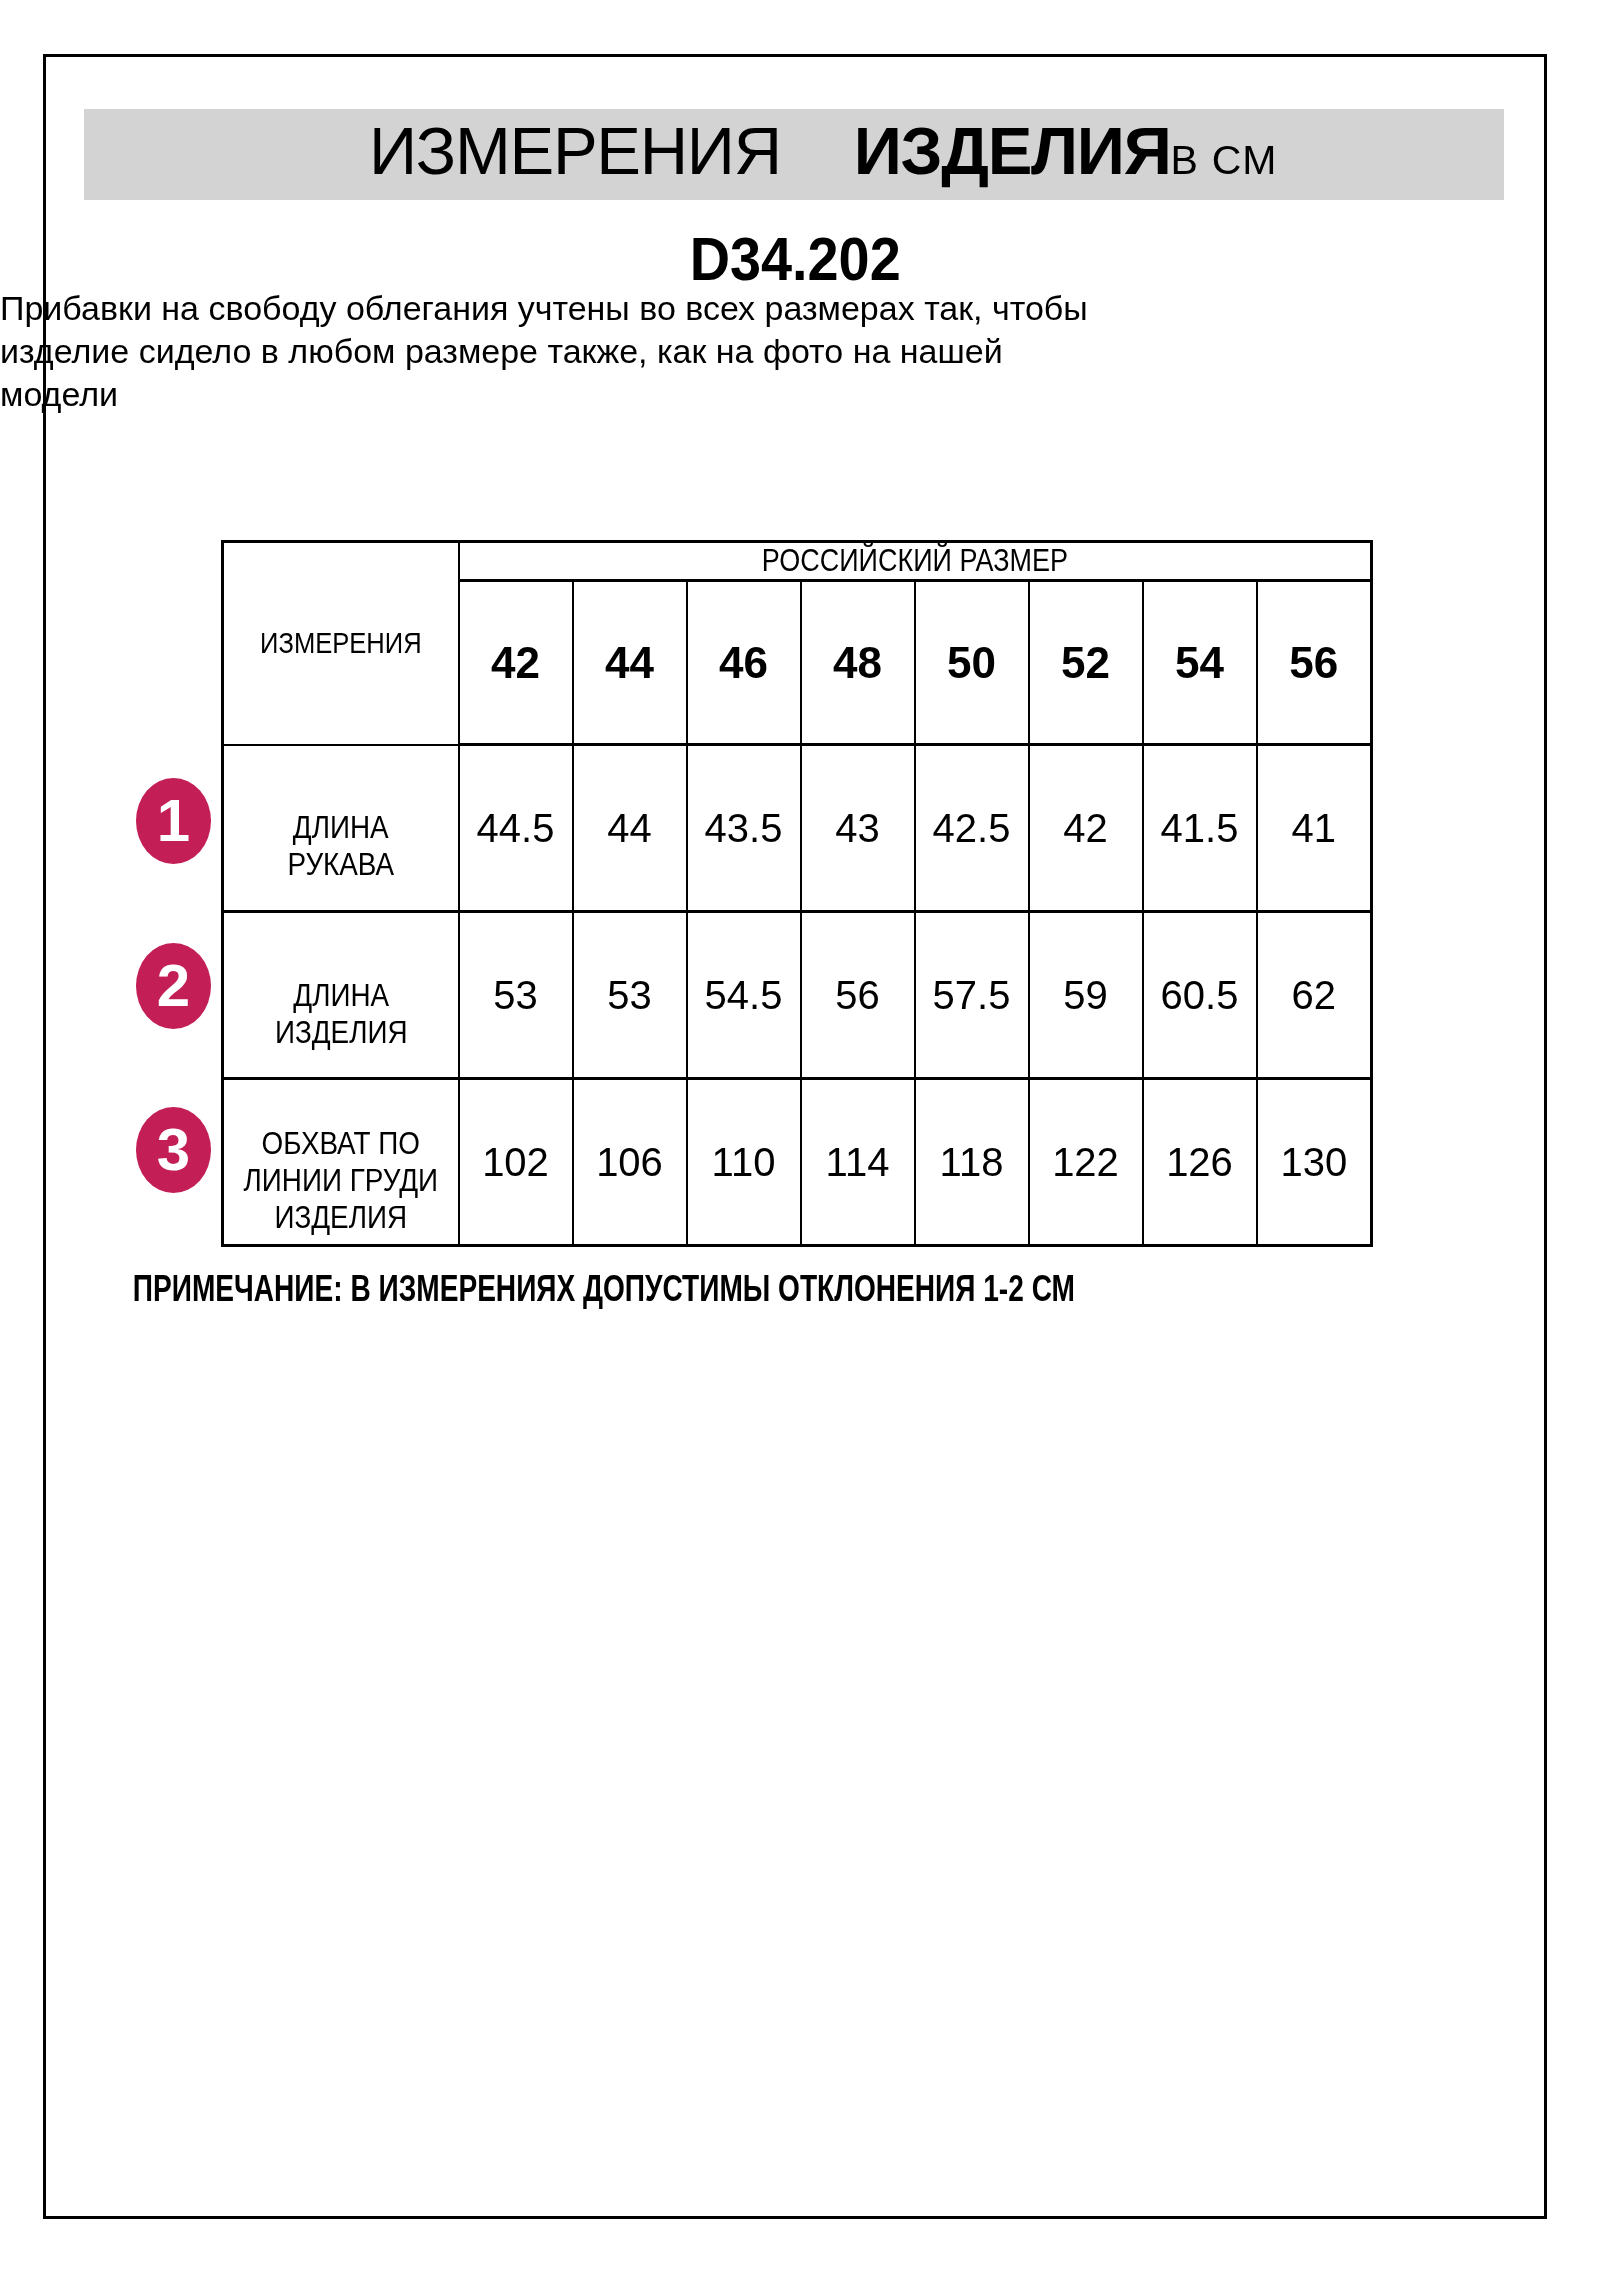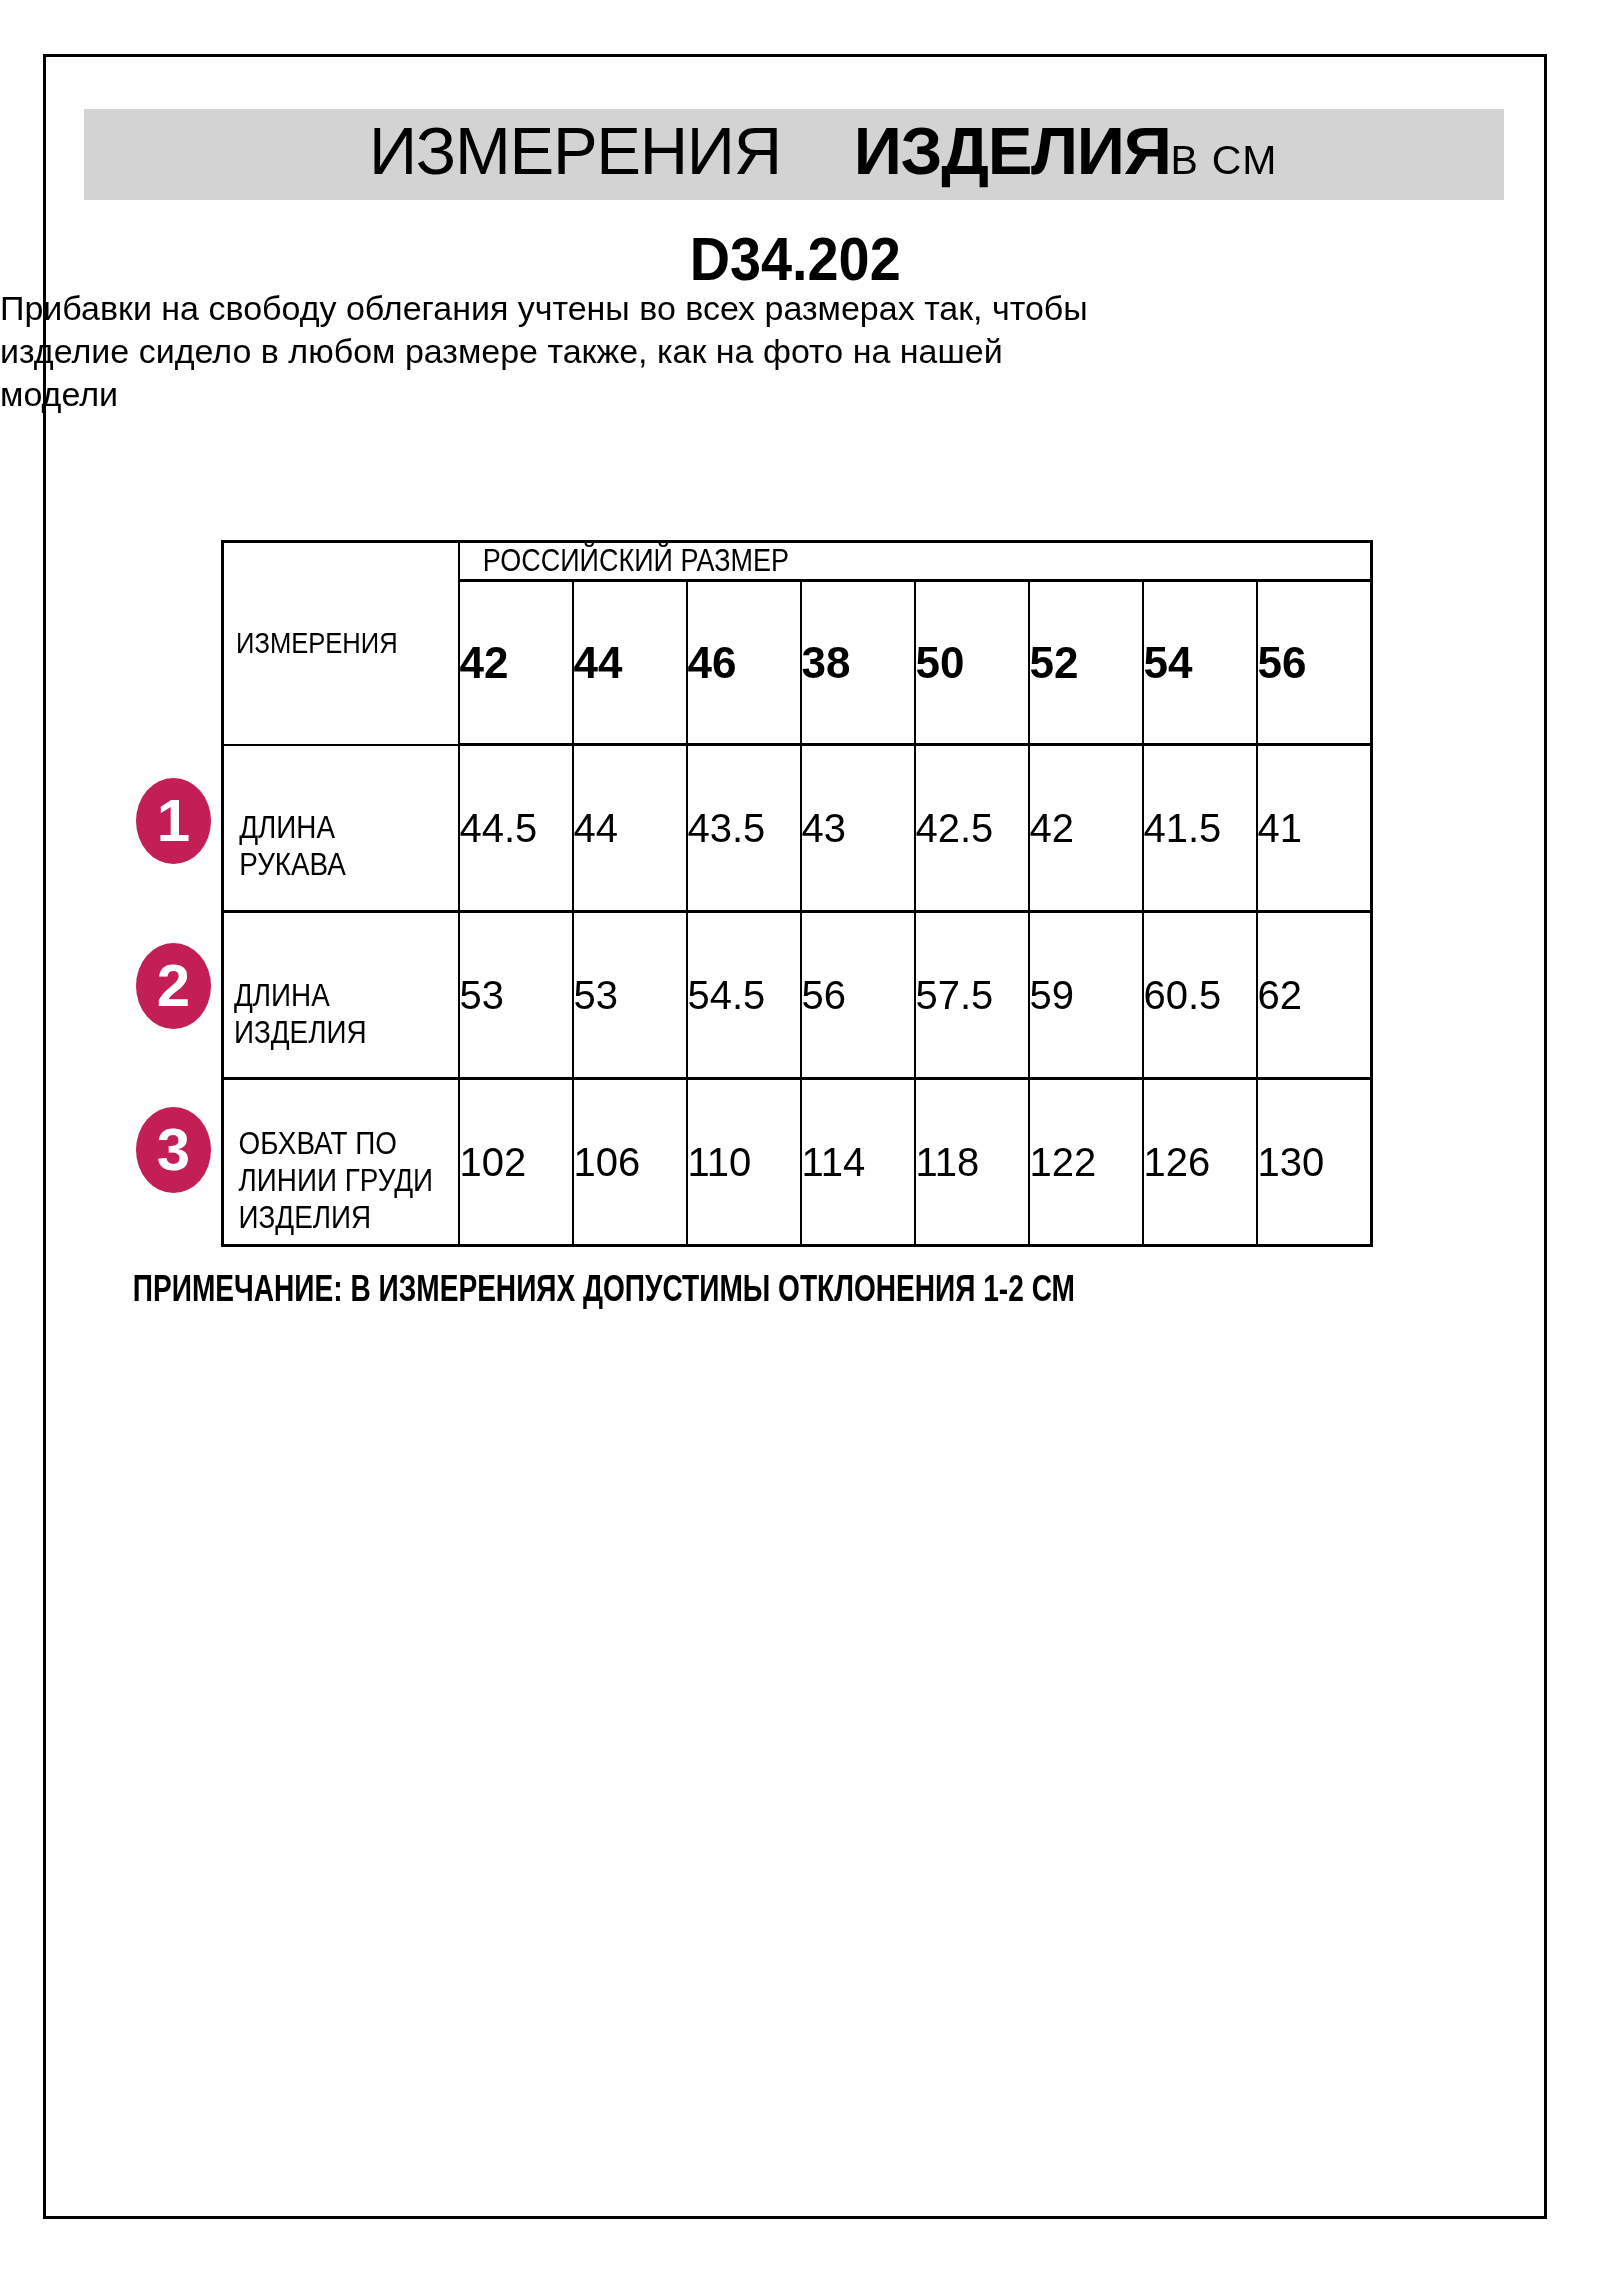--- a/index.html
+++ b/index.html
@@ -29,21 +29,21 @@
     position: absolute; left: 0; top: 287px; width: 1590px;
     font-size: 34px; line-height: 43px; font-weight: 400;
     white-space: pre-line;
   }
   table.size-table {
     position: absolute; left: 221px; top: 540px; width: 1149px;
     border-collapse: collapse; table-layout: fixed;
     border: 3.3px solid #000;
   }
   table.size-table td {
-    border: 2px solid #000; padding: 0; 
+    border: 2px solid #000; padding: 0; text-align: center;
     vertical-align: middle; overflow: hidden;
   }
   td.corner { font-size: 29.4px; }
   td.group  { font-size: 31px; height: 31px; border-bottom: 3.9px solid #000 !important; }
   tr.r-sizes td { height: 161px; font-size: 44px; font-weight: 700; border-bottom: 3.9px solid #000; }
   tr.r-data td  { height: 164px; border-bottom: 3.9px solid #000; }
   td.rowlabel { font-size: 32px; line-height: 37px; white-space: pre-line; }
   td.val { font-size: 40px; font-weight: 400; }
   .cx  { display: inline-block; transform: scaleX(0.87); }
   .cxn { display: inline-block; transform: scaleX(0.78); }
@@ -96,21 +96,21 @@
         <span class="cx">ИЗМЕРЕНИЯ</span>
       </td>
       <td class="group" colspan="8">
         <span class="cx">РОССИЙСКИЙ РАЗМЕР</span>
       </td>
     </tr>
     <tr class="r-sizes">
       <td>42</td>
       <td>44</td>
       <td>46</td>
-      <td>38</td>
+      <td>48</td>
       <td>50</td>
       <td>52</td>
       <td>54</td>
       <td>56</td>
     </tr>
     <tr class="r-data">
       <td class="rowlabel">
         <span class="cx">ДЛИНА РУКАВА</span>
       </td>
       <td class="val">44.5</td>

